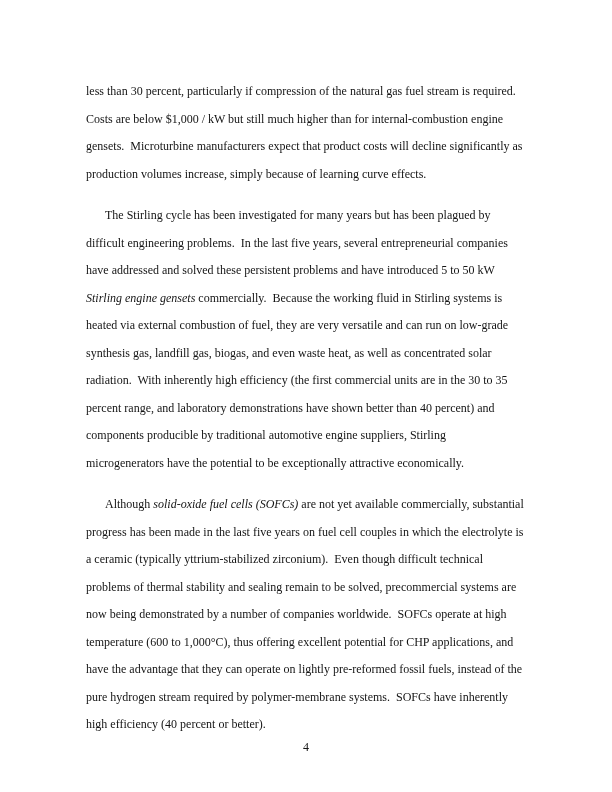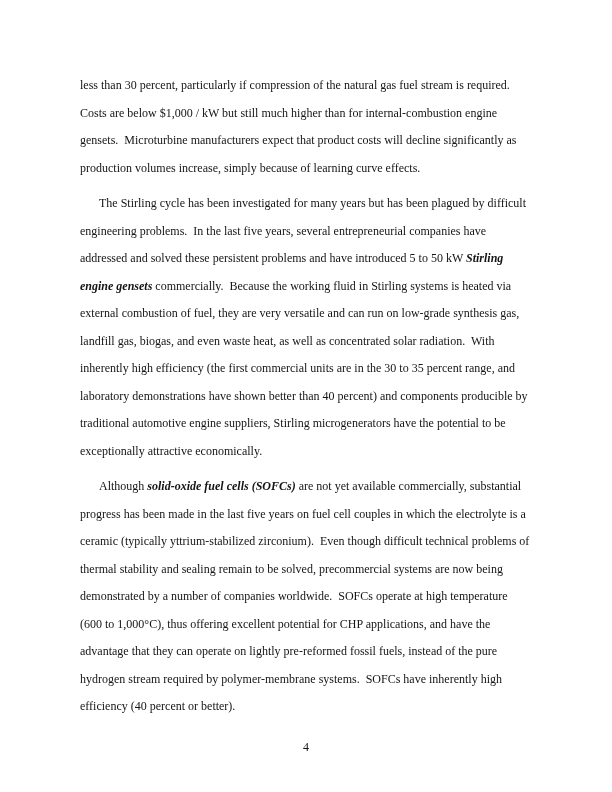--- a/index.html
+++ b/index.html
@@ -16,34 +16,33 @@
     font-family: "Liberation Serif", serif;
     color: #141414;
   }
   .content {
     position: absolute;
     left: 72px;
     top: 64px;
     width: 468px;
   }
   .content p {
-    margin: 8px;
+    margin: 14px;
     padding: 0;
     font-size: 12px;
     line-height: 27.5px;
     text-align: left;
     white-space: pre-wrap;
     color: #141414;
   }
   .content p.indent {
     text-indent: 19px;
   }
   .content em {
     font-style: italic;
-    font-weight: bold;
   }
   .footer {
     position: absolute;
     top: 740px;
     left: 0;
     width: 612px;
     text-align: center;
     font-size: 12px;
     line-height: 14px;
     color: #141414;

